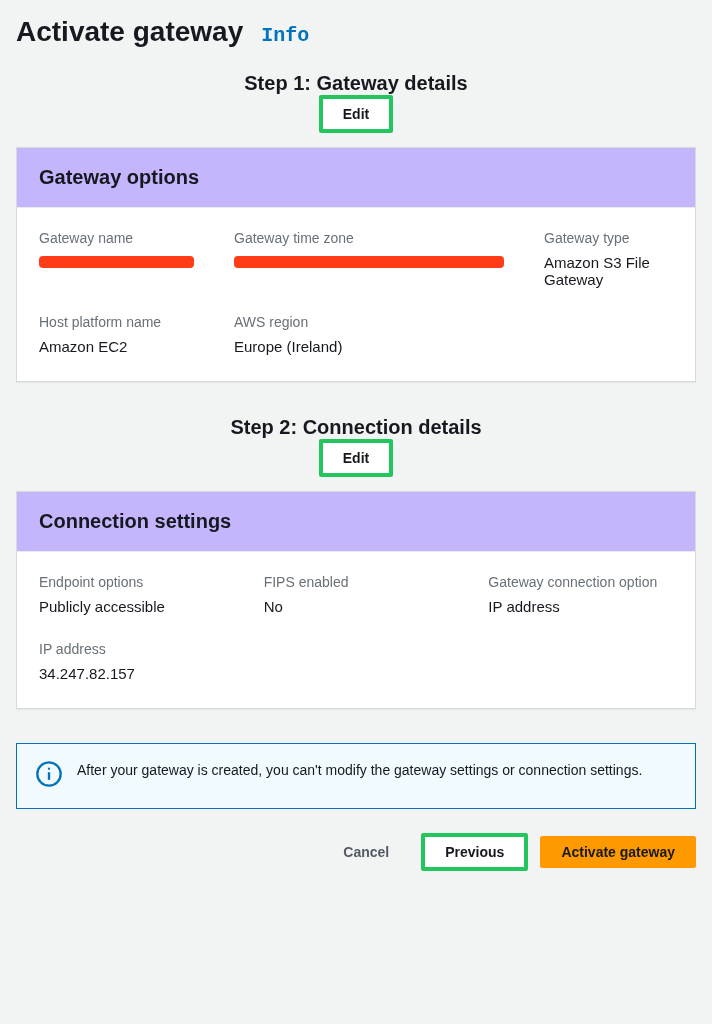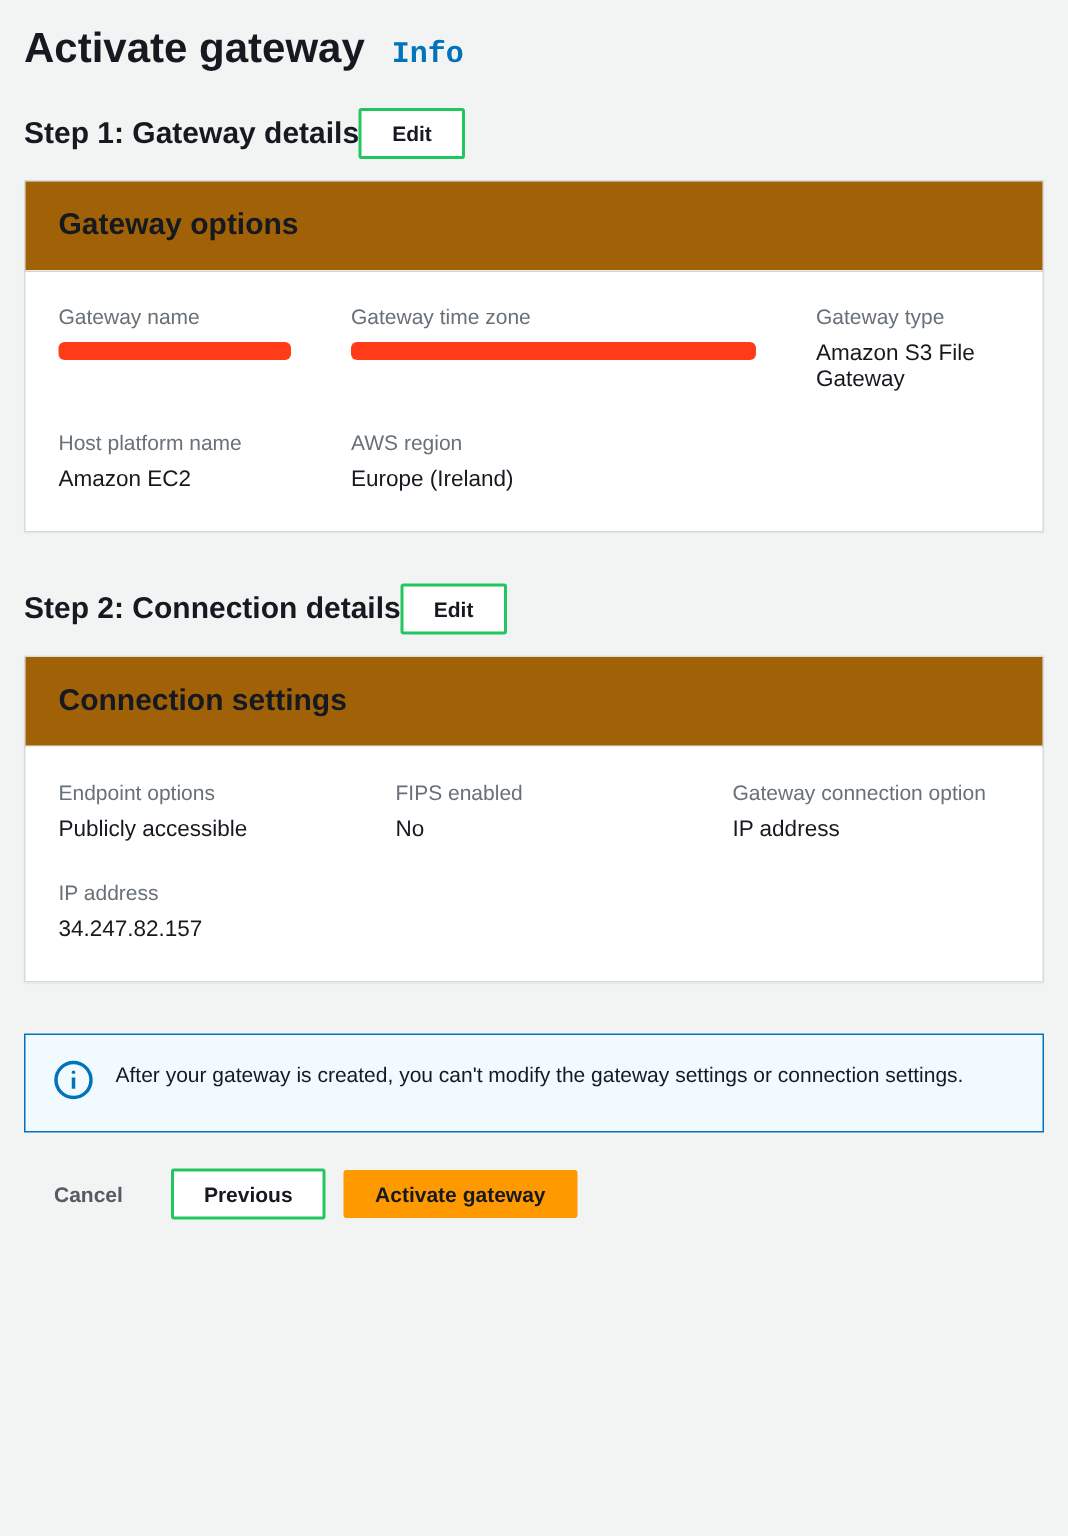--- a/index.html
+++ b/index.html
@@ -28,28 +28,29 @@
       font-size: 20px;
       font-weight: 700;
       cursor: pointer;
       font-family: Liberation Mono, monospace;
     }
     .step-header {
       display: flex;
       align-items: center;
       justify-content: flex-start;
       margin-bottom: 14px;
+      flex-direction: column;
     }
     .step-title {
       font-size: 20px;
       font-weight: 700;
       color: #16191f;
     }
     .btn {
-      border: 2px solid #22c55e;
+      border: 4px solid #22c55e;
       background: #ffffff;
       color: #16191f;
       border-radius: 2px;
       font-size: 14px;
       font-weight: 700;
       padding: 7px 20px;
       cursor: pointer;
     }
     .btn-primary {
       border: 1px solid #ff9900;
@@ -66,21 +67,21 @@
       cursor: pointer;
     }
     .panel {
       border: 1px solid #d5dbdb;
       background: #ffffff;
       border-radius: 0;
       margin-bottom: 34px;
       box-shadow: 0 1px 1px rgba(0,0,0,0.05);
     }
     .panel-header {
-      background: #a16207;
+      background: #c4b5fd;
       border-bottom: 1px solid #eaeded;
       padding: 18px 22px;
     }
     .panel-title {
       font-size: 20px;
       font-weight: 700;
       color: #16191f;
     }
     .panel-body {
       padding: 22px 22px 26px 22px;
@@ -132,20 +133,21 @@
       color: #16191f;
     }
     .info-box-text {
       font-size: 14px;
       color: #16191f;
       line-height: 1.45;
     }
 
     .footer-buttons {
       display: flex;
+      justify-content: flex-end;
       gap: 12px;
       align-items: center;
     }
   </style>
 </head>
 <body>
 
 <div class="page">
 
   <div class="page-title-row">

